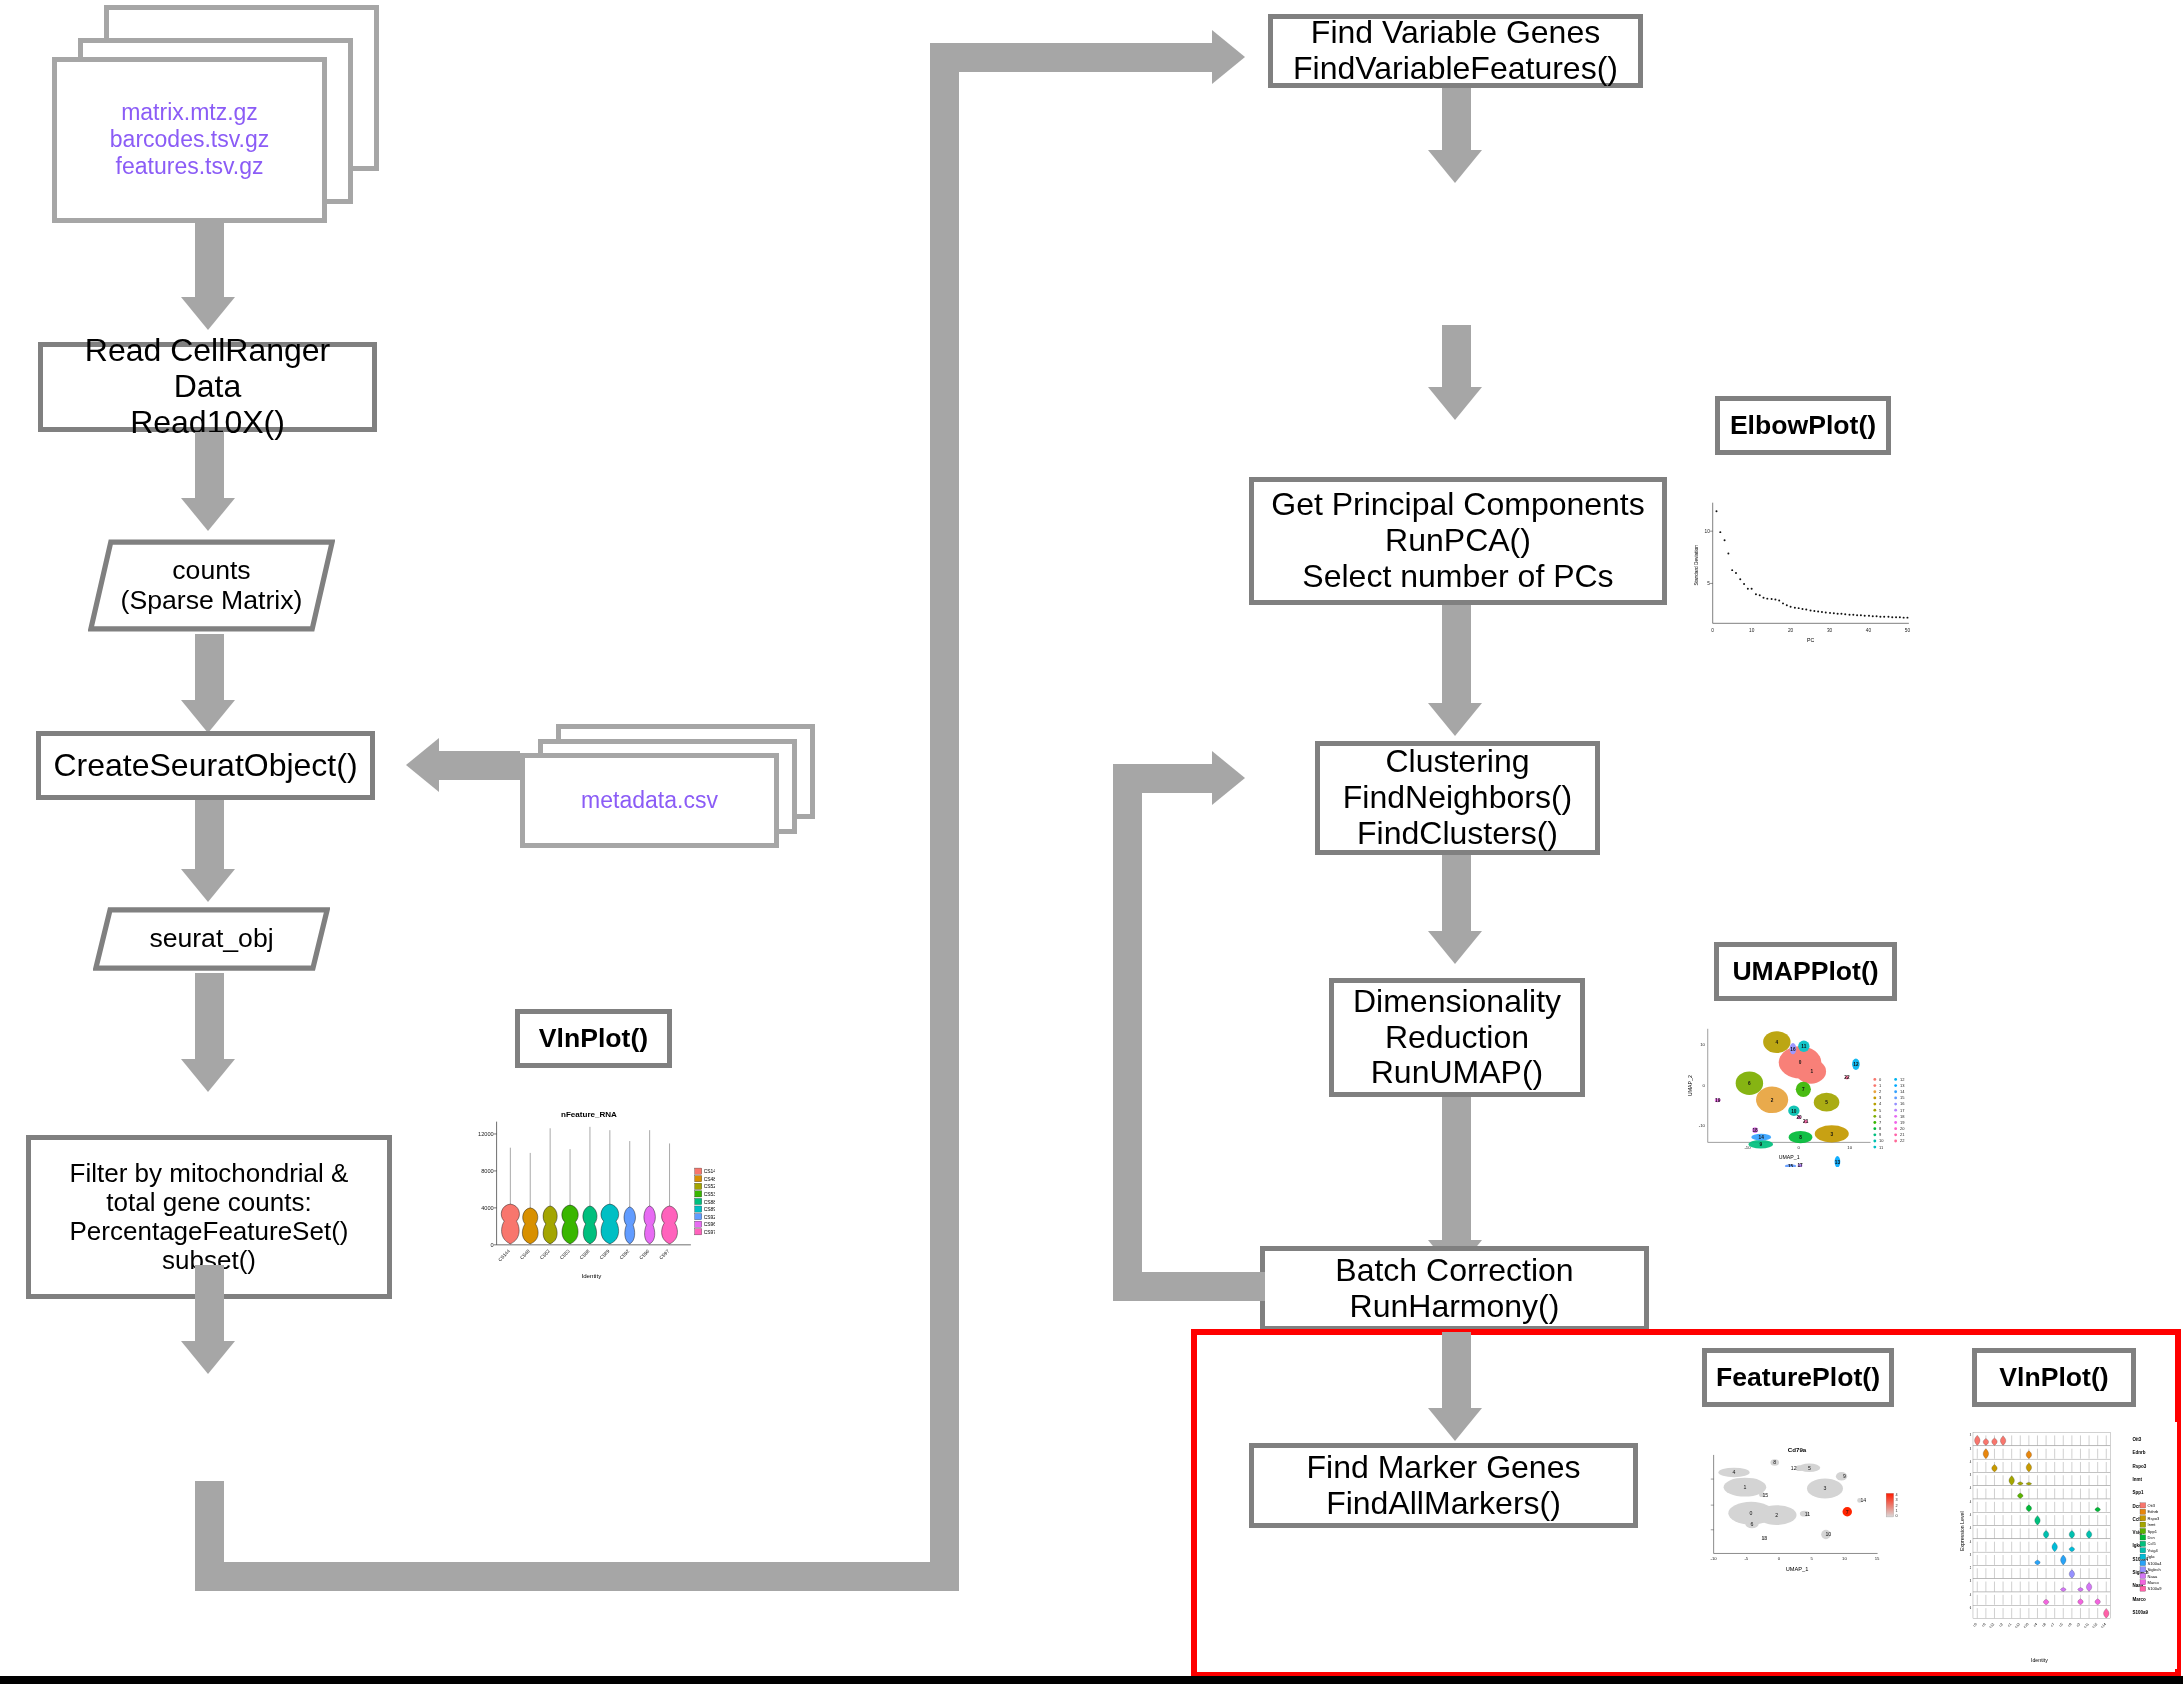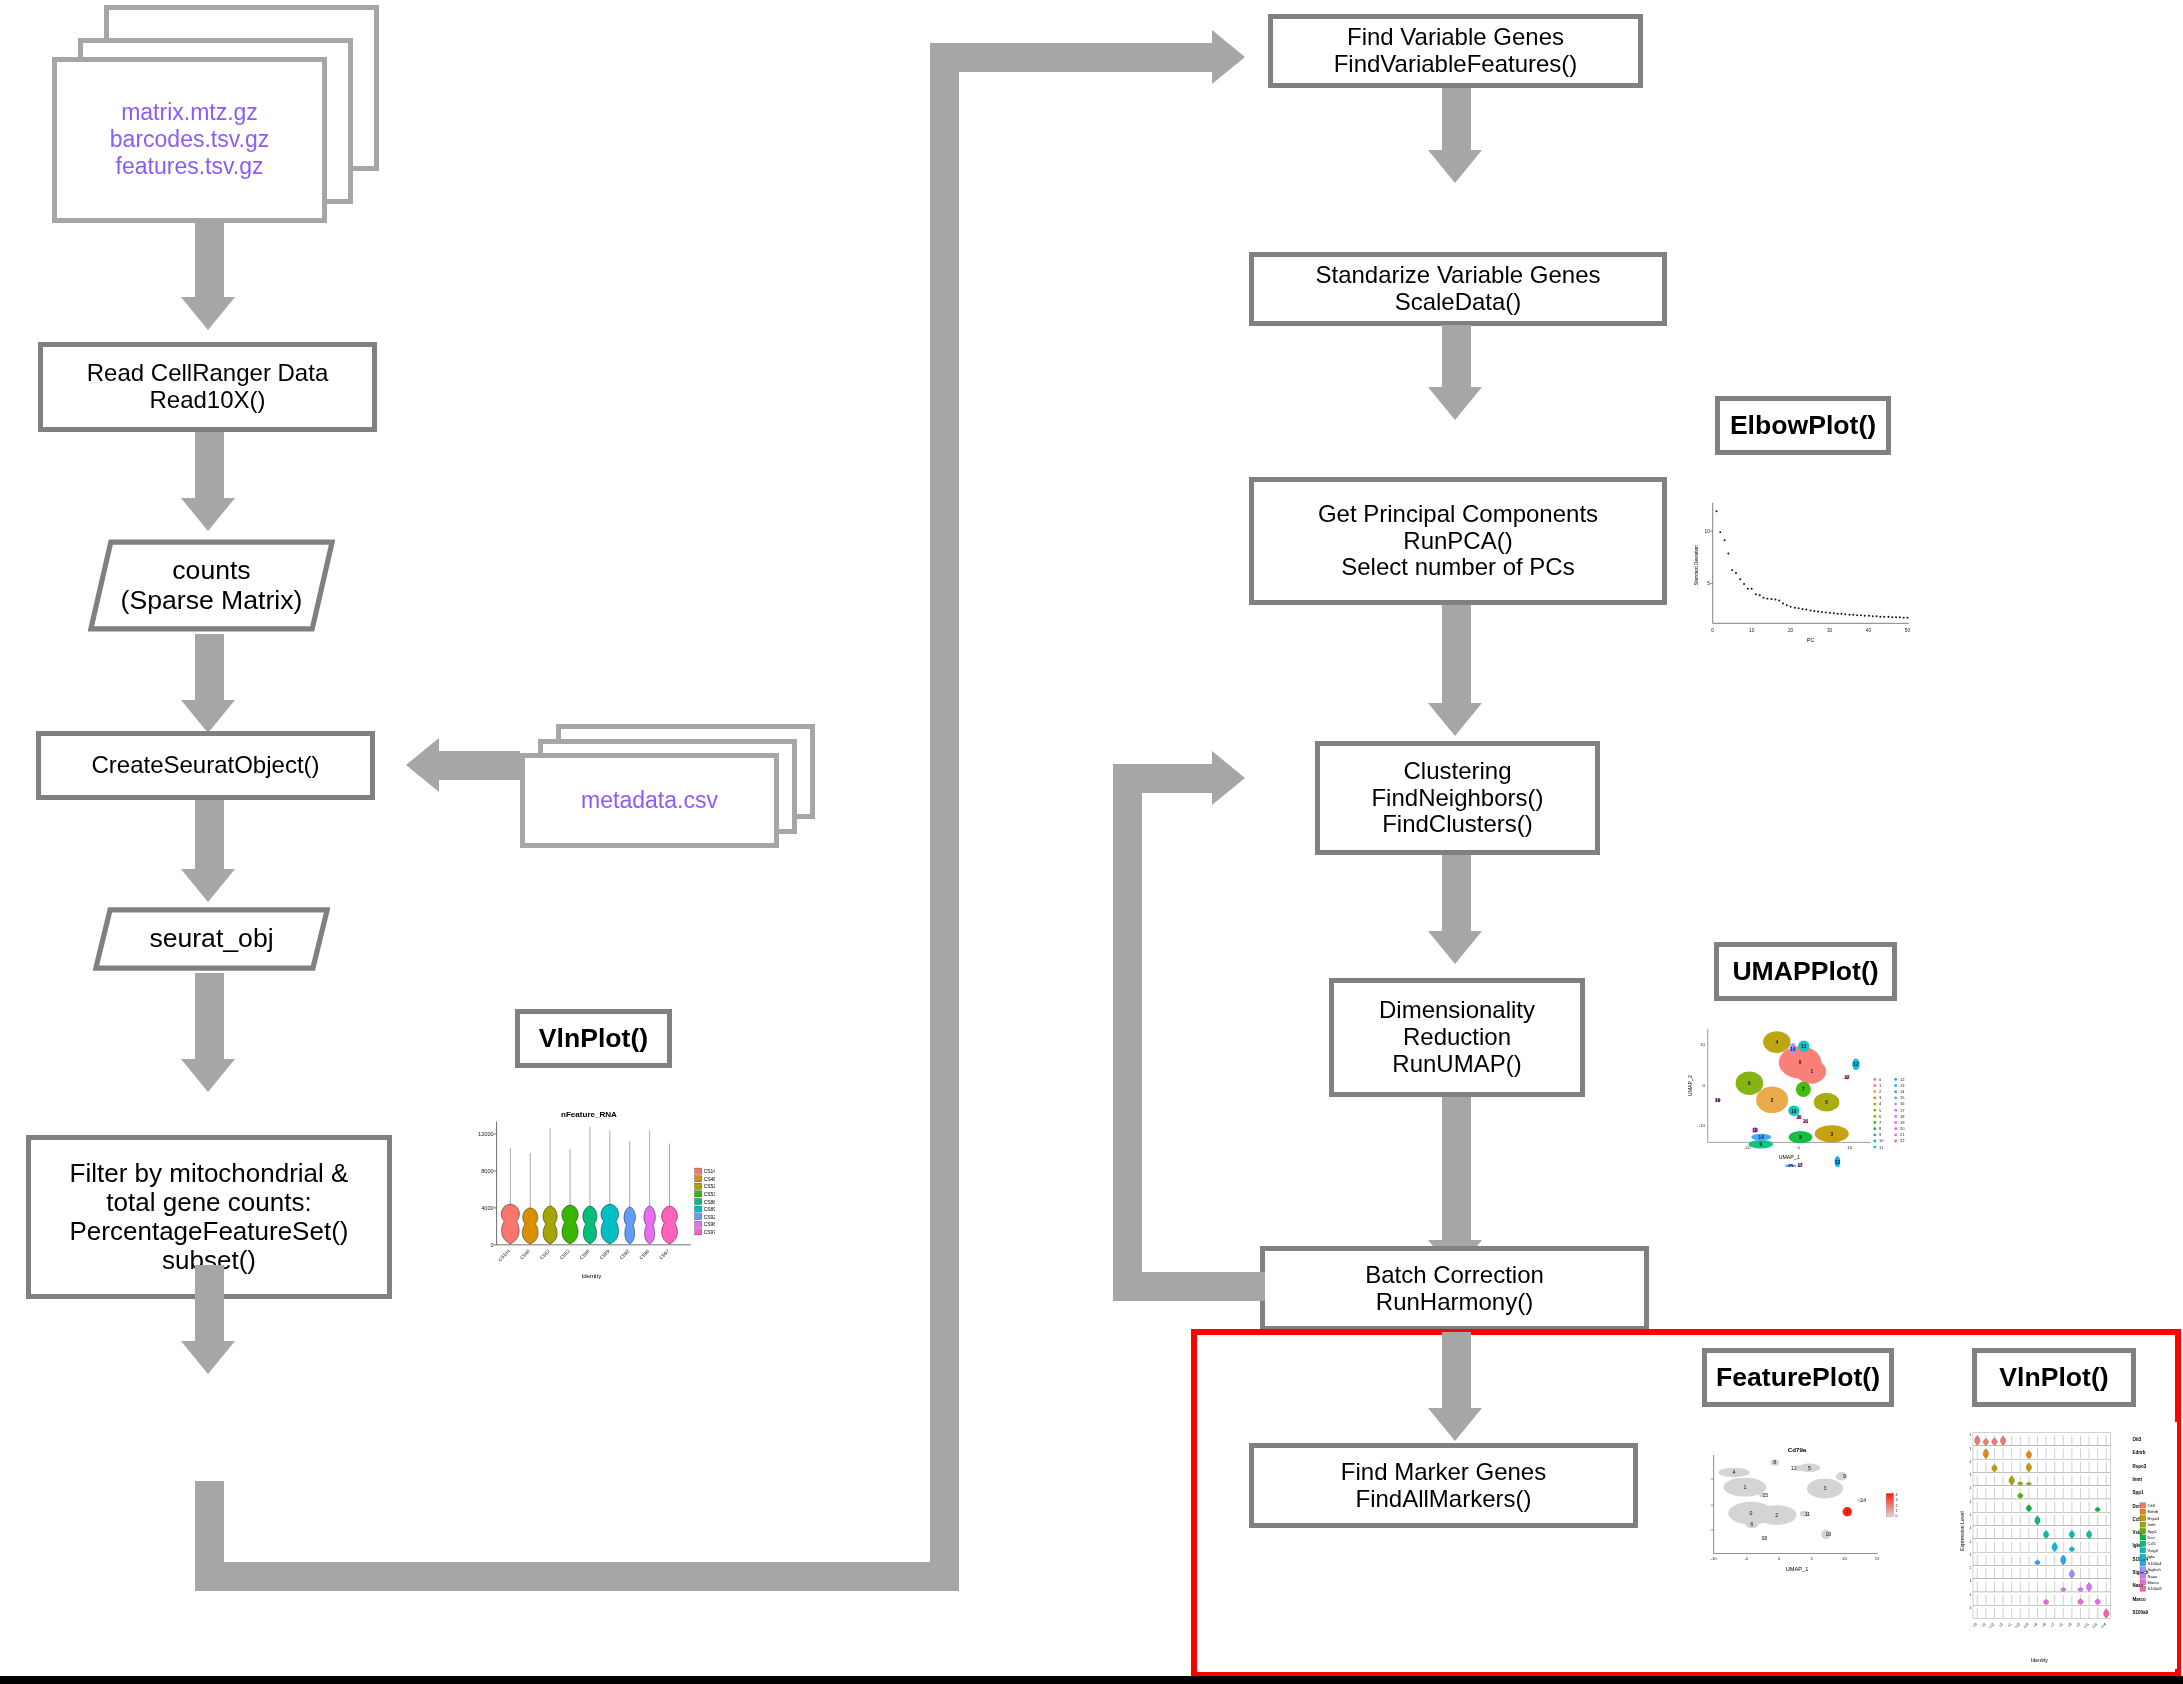--- a/index.html
+++ b/index.html
@@ -6,21 +6,21 @@
   body{font-family:"Liberation Sans","DejaVu Sans",sans-serif;}
   #stage{position:relative;width:2183px;height:1685px;background:#fff;overflow:hidden;}
 
   
   .abs{position:absolute;box-sizing:border-box;}
 
   
   .pbox{
     border:5.2px solid #808080;background:#fff;
     display:flex;align-items:center;justify-content:center;text-align:center;
-    color:#000;line-height:1.12;font-size:24px;font-weight:400;
+    color:#000;line-height:1.12;font-size:32px;font-weight:400;
     white-space:pre-line;padding:0.9px 3.8px;
   }
   .pbox.small{font-size:26px;}
   .label-box{
     border:5.2px solid #808080;background:#fff;
     display:flex;align-items:center;justify-content:center;text-align:center;
     font-size:26.6px;color:#000;font-weight:bold;
   }
 
   
@@ -205,22 +205,20 @@
   <div class="gbar" style="left:930px;top:43px;width:28.5px;height:1519px;"></div>
   <div class="gbar" style="left:930px;top:43px;width:285px;height:28.5px;"></div>
   <div class="gright" style="left:1212px;top:30px;--hw:27px;--hh:33px;"></div>
 
   <div class="pbox abs" style="left:1268px;top:14.2px;width:375px;height:74px;">Find Variable Genes
 FindVariableFeatures()</div>
 
   <div class="gbar" style="left:1442px;top:88px;width:28.5px;height:64px;"></div>
   <div class="gdown" style="left:1428px;top:150px;--hw:27px;--hh:33px;"></div>
 
-  <div class="pbox abs" style="left:1249px;top:252px;width:418px;height:74px;">Standarize Variable Genes
-ScaleData()</div>
 
   <div class="gbar" style="left:1442px;top:325px;width:28.5px;height:64px;"></div>
   <div class="gdown" style="left:1428px;top:387px;--hw:27px;--hh:33px;"></div>
 
   <div class="pbox abs" style="left:1249px;top:477px;width:418px;height:128px;">Get Principal Components
 RunPCA()
 Select number of PCs</div>
 
   <div class="label-box abs" style="left:1715px;top:396px;width:176px;height:59px;">ElbowPlot()</div>
 

